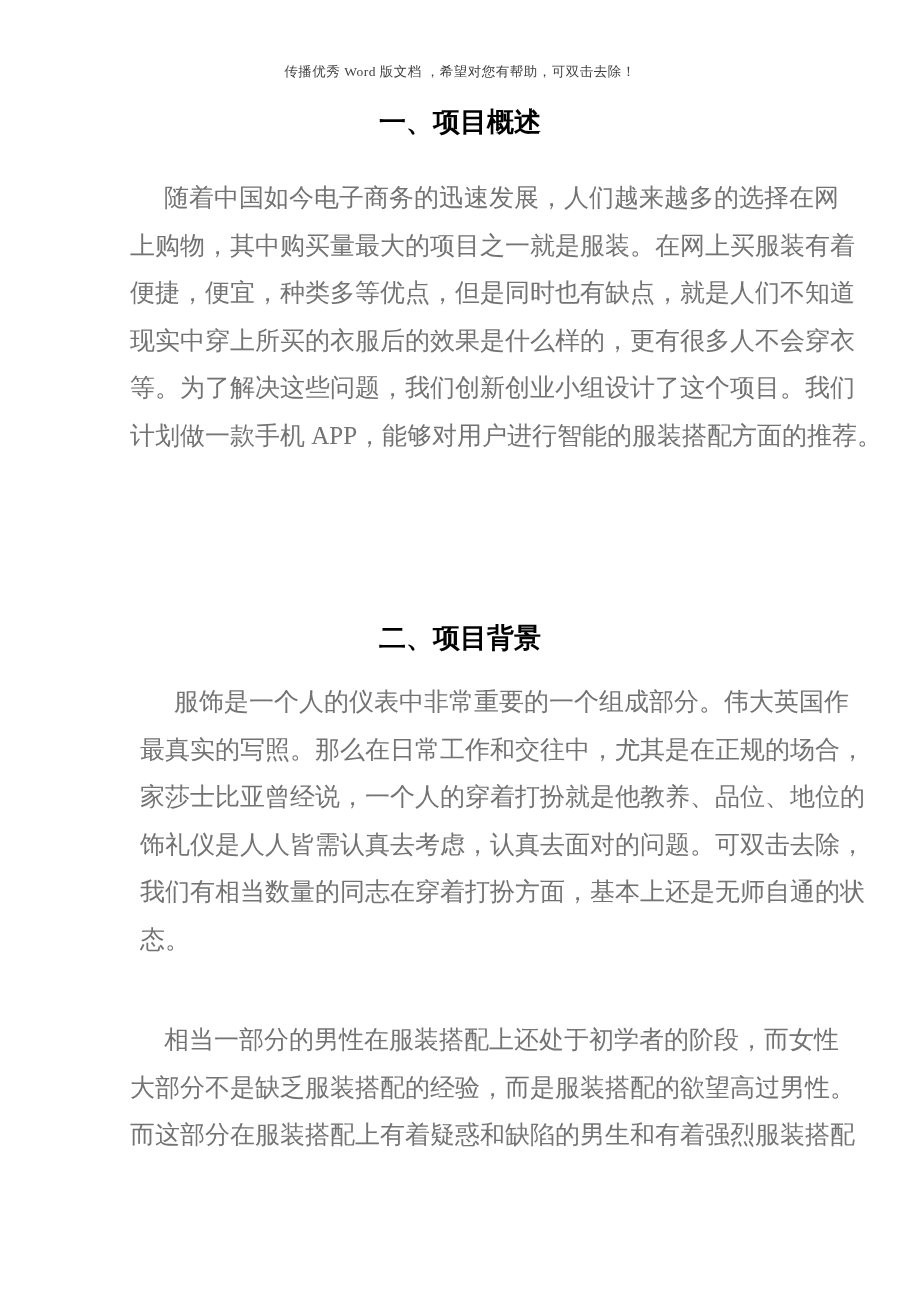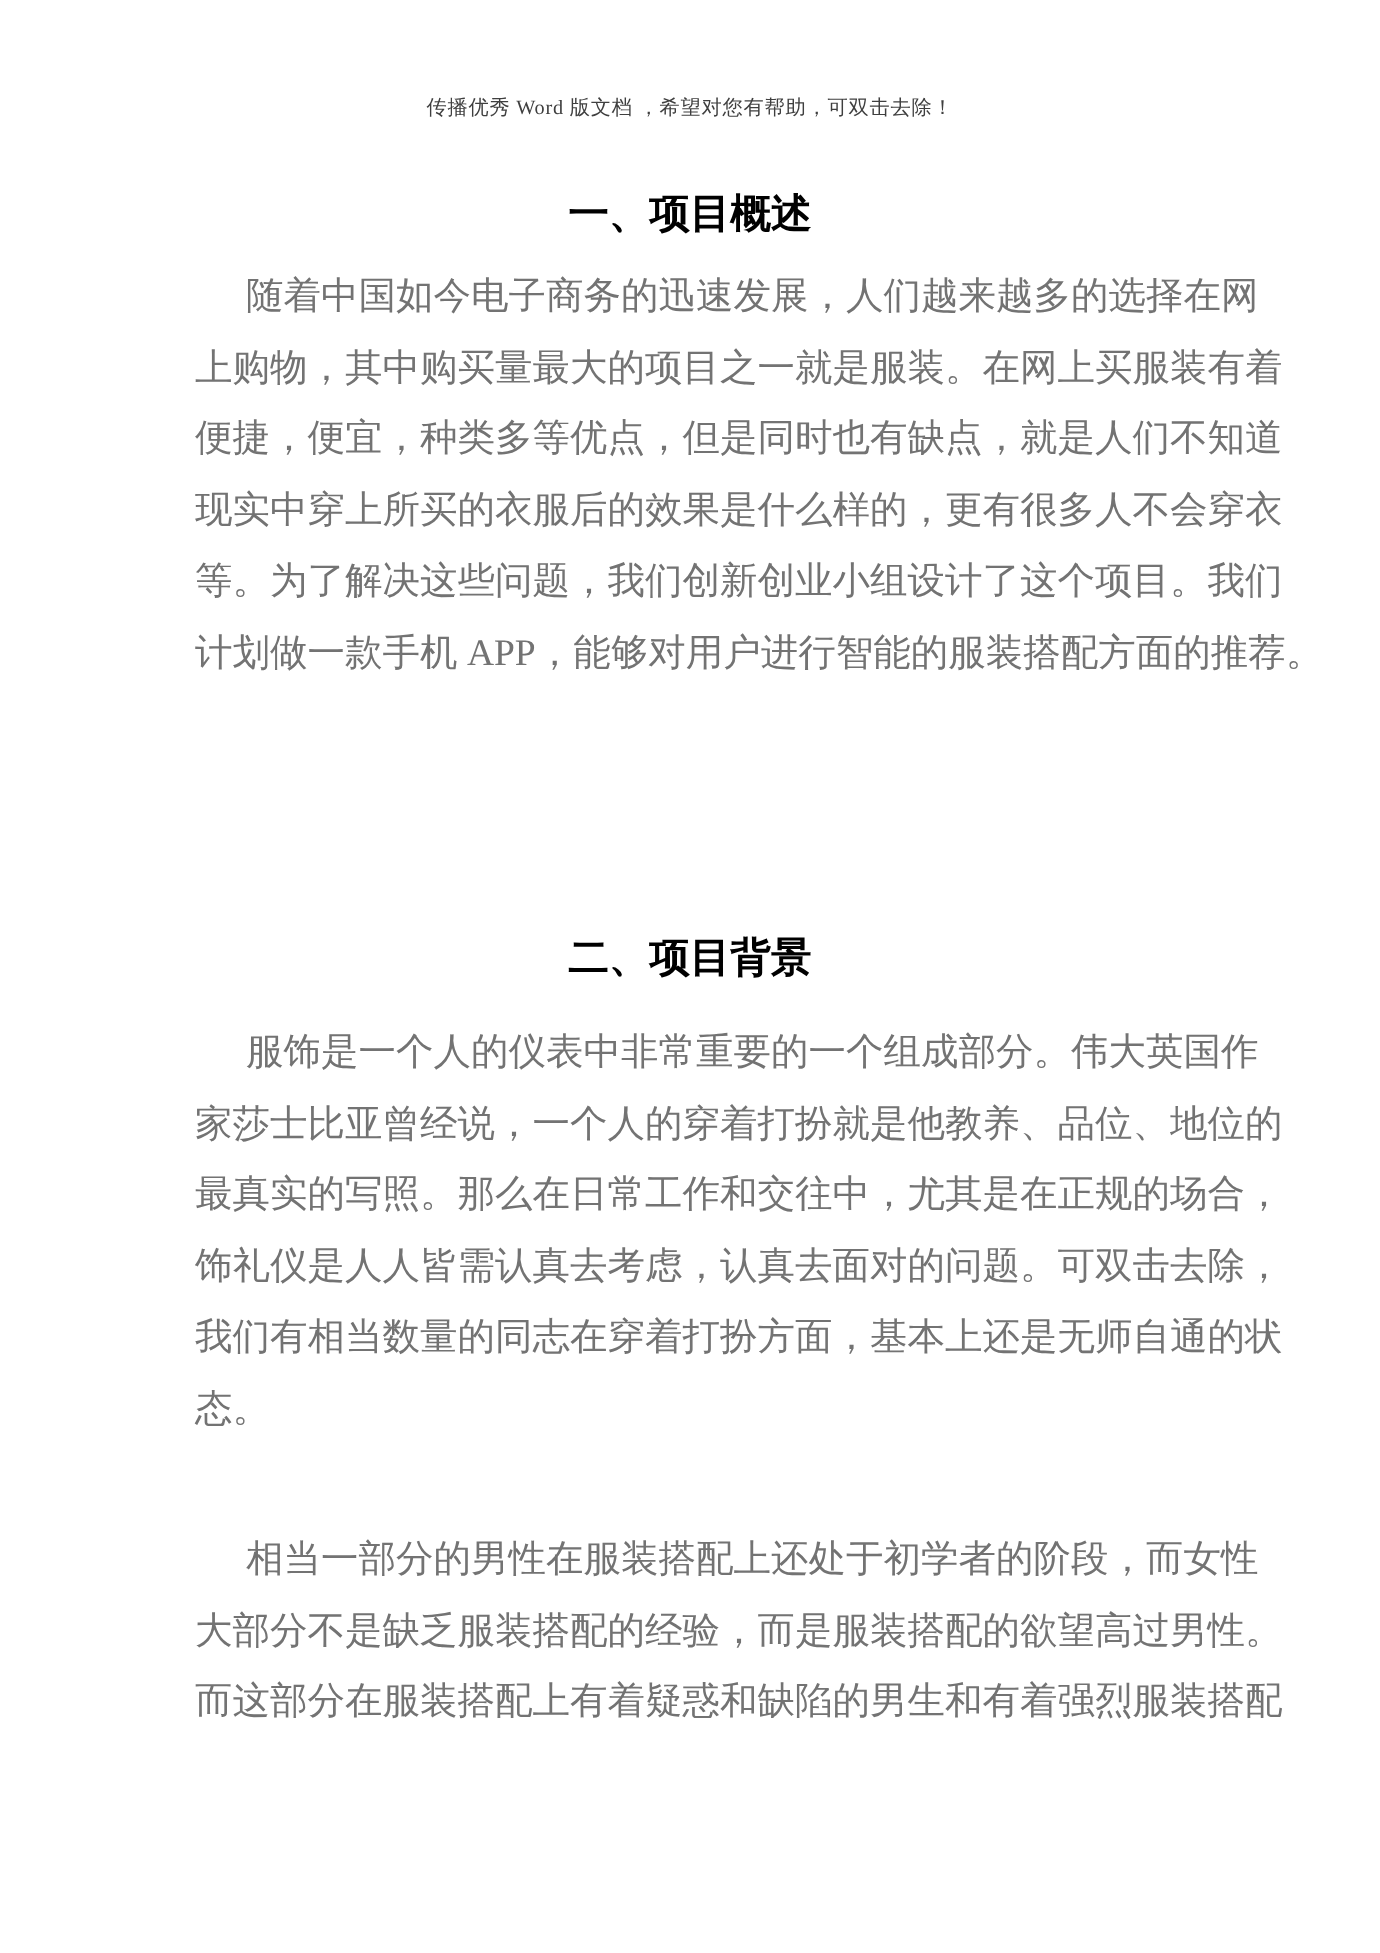--- a/index.html
+++ b/index.html
@@ -30,31 +30,31 @@
   .section-heading {
     position: absolute;
     left: 0;
     width: 100%;
     text-align: center;
     font-size: 27px;
     line-height: 36px;
     font-weight: bold;
     color: #000000;
   }
-  #heading-1 { top: 124px; text-align: center; }
+  #heading-1 { top: 104px; text-align: center; }
   #heading-2 { top: 620px; }
   .paragraph {
     position: absolute;
     left: 130px;
     width: 700px;
     font-size: 25px;
     color: #737373;
   }
   #para-1-1 { top: 174px; }
-  #para-2-1 { top: 678px; }
+  #para-2-1 { top: 678px; margin-left: 10px; }
   #para-2-2 { top: 1016px; }
   .paragraph .line {
     height: 47.6px;
     line-height: 47.6px;
     white-space: nowrap;
   }
   .paragraph .line.indent {
     text-indent: 34px;
   }
 </style>
@@ -73,22 +73,22 @@
       <div class="line">便捷，便宜，种类多等优点，但是同时也有缺点，就是人们不知道</div>
       <div class="line">现实中穿上所买的衣服后的效果是什么样的，更有很多人不会穿衣</div>
       <div class="line">等。为了解决这些问题，我们创新创业小组设计了这个项目。我们</div>
       <div class="line">计划做一款手机 APP，能够对用户进行智能的服装搭配方面的推荐。</div>
     </div>
 
   <div class="section-heading" id="heading-2">二、项目背景</div>
 
   <div class="paragraph" id="para-2-1">
       <div class="line indent">服饰是一个人的仪表中非常重要的一个组成部分。伟大英国作</div>
+      <div class="line">最真实的写照。那么在日常工作和交往中，尤其是在正规的场合，</div>
       <div class="line">家莎士比亚曾经说，一个人的穿着打扮就是他教养、品位、地位的</div>
-      <div class="line">最真实的写照。那么在日常工作和交往中，尤其是在正规的场合，</div>
       <div class="line">饰礼仪是人人皆需认真去考虑，认真去面对的问题。可双击去除，</div>
       <div class="line">我们有相当数量的同志在穿着打扮方面，基本上还是无师自通的状</div>
       <div class="line">态。</div>
     </div>
 
   <div class="paragraph" id="para-2-2">
       <div class="line indent">相当一部分的男性在服装搭配上还处于初学者的阶段，而女性</div>
       <div class="line">大部分不是缺乏服装搭配的经验，而是服装搭配的欲望高过男性。</div>
       <div class="line">而这部分在服装搭配上有着疑惑和缺陷的男生和有着强烈服装搭配</div>
     </div>

